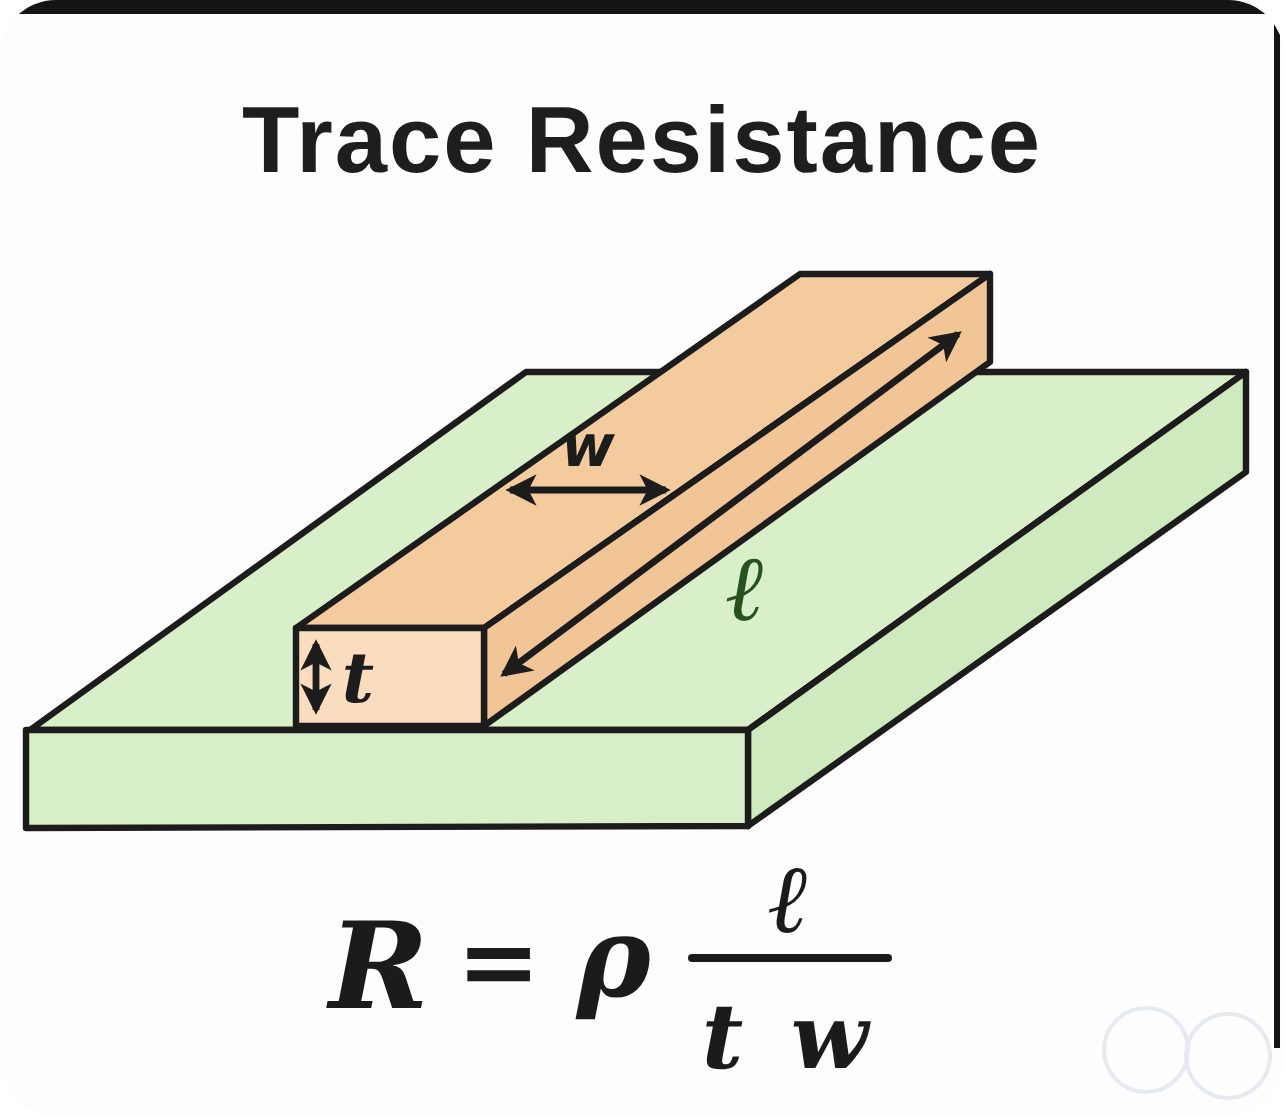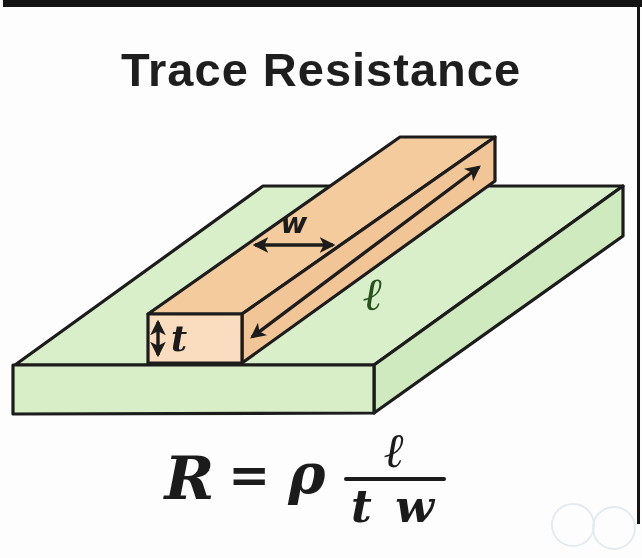--- a/index.html
+++ b/index.html
@@ -1,18 +1,18 @@
 <!DOCTYPE html>
 <html><head>
 <meta charset="utf-8">
 <style>
   html,body { margin:0; padding:0; background:#ffffff; }
   .canvas {
     position:relative; width:642px; height:558px; overflow:hidden;
-    background:#fdfdfd; font-family:"Liberation Sans", sans-serif;
+    background:#fdfdfd; font-family:"Liberation Sans", sans-serif;border-radius:28px;
   }
   .top-bar { position:absolute; left:3px; top:0; width:639px; height:7px; background:#141414; }
   .right-line { position:absolute; right:2px; top:0; width:3px; height:524px; background:#141414; }
   .title {
     position:absolute; top:42px; left:0; width:100%; text-align:center;
     font-weight:bold; font-size:47px; letter-spacing:1px; color:#1e1e1e;
     font-family:"Liberation Sans", sans-serif;
   }
   svg.diagram { position:absolute; left:0; top:0; width:642px; height:558px; }
   .formula {
@@ -20,21 +20,21 @@
     display:flex; justify-content:center; align-items:center; gap:12px;
     transform:translateX(-16px);
     font-family:"DejaVu Serif", serif; font-style:italic; font-weight:bold; color:#1b1b1b;
   }
   .f-lhs { font-size:60px; line-height:1; }
   .f-eq  { font-size:50px; line-height:1; font-style:normal; padding:0 2px 6px 2px; }
   .f-rho { font-size:56px; line-height:1; padding:0 2px 10px 4px; }
   .frac  { display:flex; flex-direction:column; align-items:center; margin-left:4px; }
   .frac-num { font-size:48px; line-height:1; padding-bottom:3px; }
   .frac-bar { width:102px; height:4px; background:#1b1b1b; border-radius:2px; }
-  .frac-den { font-size:45px; line-height:1.05; letter-spacing:4px; padding-top:2px; }
+  .frac-den { font-size:45px; line-height:1.05; letter-spacing:4px; padding-top:14px; }
   .lbl-w { font-family:"DejaVu Sans", sans-serif; font-style:italic; font-weight:bold; font-size:29px; }
   .lbl-t { font-family:"DejaVu Serif", serif; font-style:italic; font-weight:bold; font-size:35px; }
   .lbl-l { font-family:"DejaVu Serif", serif; font-style:italic; font-weight:bold; font-size:46px; }
 </style>
 </head>
 <body>
 
 <div class="canvas">
 
   <div class="top-bar"></div>

